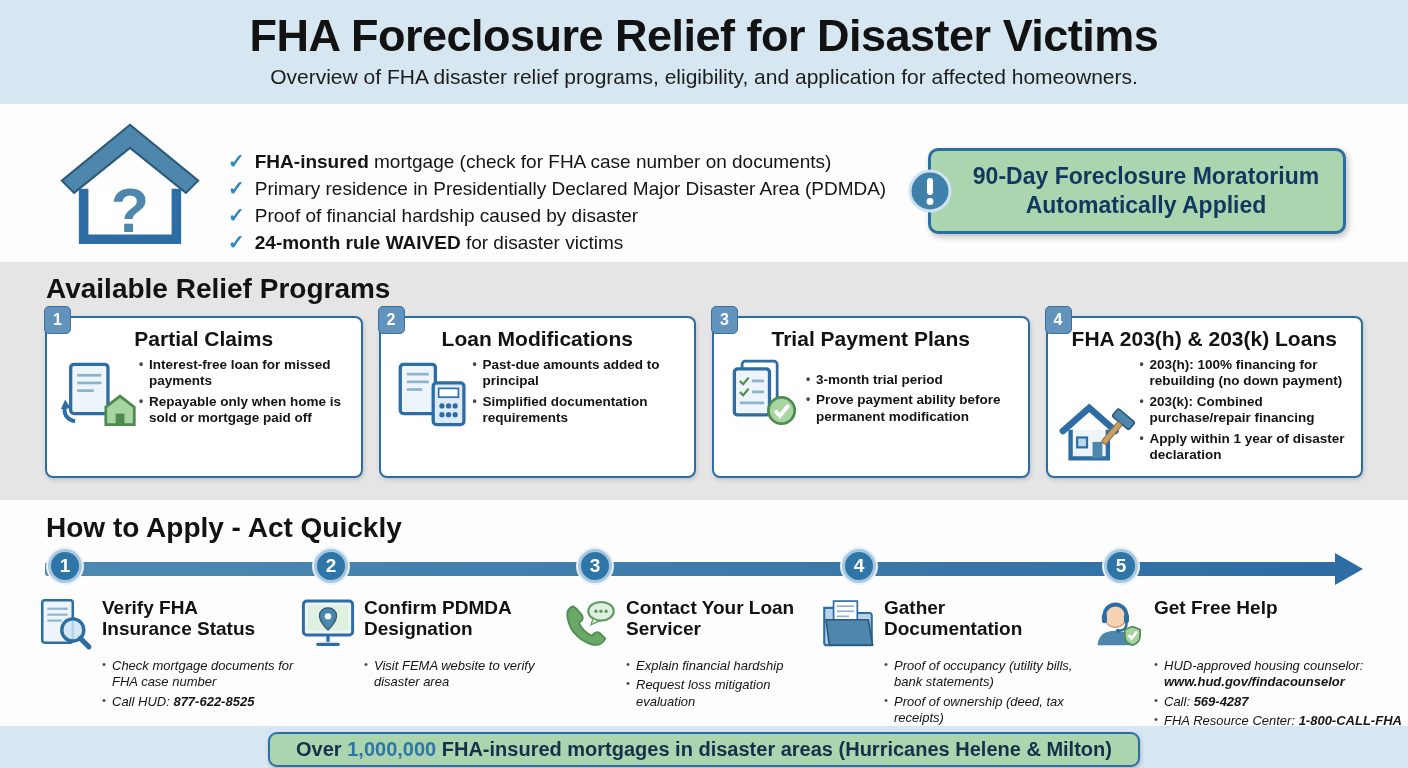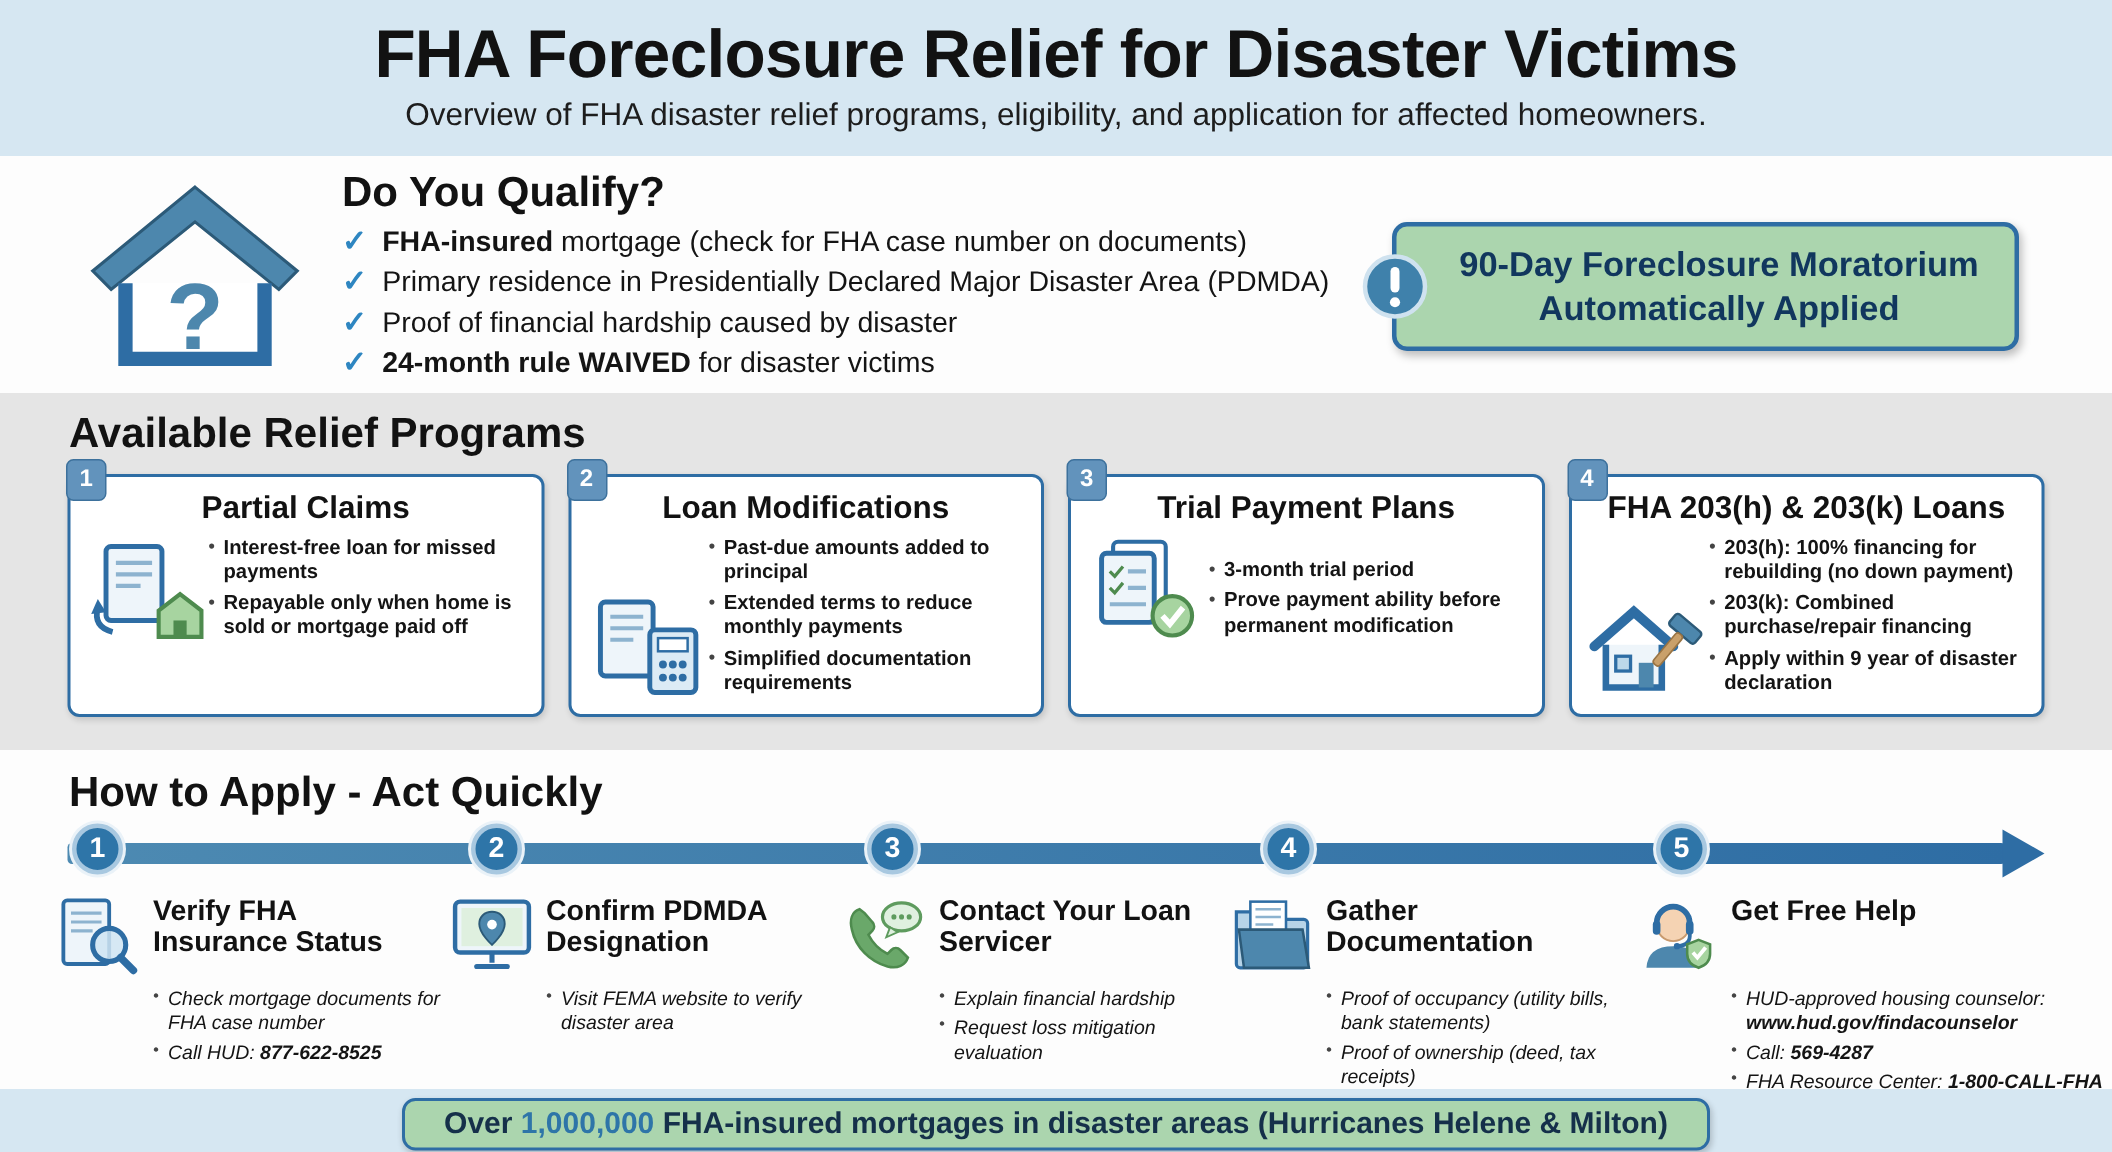--- a/index.html
+++ b/index.html
@@ -79,21 +79,20 @@
   </header>
 
   <section class="sec-qualify">
     <span class="house-icon">
       <svg viewBox="0 0 110 90" width="150" height="124">
         <path d="M55 3 L105 44 L96 53 L55 20 L14 53 L5 44 Z" fill="#4d87ad" stroke="#2c5a78" stroke-width="1.5"></path>
         <path d="M21 50 V87 H89 V50" fill="#ffffff" stroke="#2e6da4" stroke-width="7"></path>
         <text x="55" y="82" text-anchor="middle" font-size="46" font-weight="bold" fill="#4d87ad" font-family="Liberation Sans, sans-serif">?</text>
       </svg>
     </span>
-    <h2 class="q-heading">Do You Qualify?</h2>
     <div class="q-list">
       <div class="q-item">
         <span class="check">✓</span>
         <span><span></span><b>FHA-insured</b><span> mortgage (check for FHA case number on documents)</span></span>
       </div>
       <div class="q-item">
         <span class="check">✓</span>
         <span><span>Primary residence in Presidentially Declared Major Disaster Area (PDMDA)</span><b></b><span></span></span>
       </div>
       <div class="q-item">
@@ -159,21 +158,20 @@
               <circle cx="46" cy="41" r="2.4" fill="#2e6da4"></circle>
                 <circle cx="52" cy="41" r="2.4" fill="#2e6da4"></circle>
                 <circle cx="58" cy="41" r="2.4" fill="#2e6da4"></circle>
               <circle cx="46" cy="49" r="2.4" fill="#2e6da4"></circle>
                 <circle cx="52" cy="49" r="2.4" fill="#2e6da4"></circle>
                 <circle cx="58" cy="49" r="2.4" fill="#2e6da4"></circle>
             </svg>
           </span>
           <ul class="card-bullets">
             <li>Past-due amounts added to principal</li>
-            <li>Extended terms to reduce monthly payments</li>
             <li>Simplified documentation requirements</li>
           </ul>
         </div>
       </div>
 
       <div class="card">
         <div class="card-num">3</div>
         <div class="card-title">Trial Payment Plans</div>
         <div class="card-body">
           <span class="card-icon">
@@ -208,21 +206,21 @@
               <rect x="31" y="40" width="9" height="15" fill="#4d87ad"></rect>
               <g transform="rotate(40 57 22)">
                 <rect x="47" y="14" width="20" height="9" rx="2" fill="#4d87ad" stroke="#2c5a78" stroke-width="1.5"></rect>
                 <rect x="54.5" y="23" width="5" height="24" rx="2" fill="#c9a06a" stroke="#9a7443" stroke-width="1"></rect>
               </g>
             </svg>
           </span>
           <ul class="card-bullets">
             <li>203(h): 100% financing for rebuilding (no down payment)</li>
             <li>203(k): Combined purchase/repair financing</li>
-            <li>Apply within 9 year of disaster declaration</li>
+            <li>Apply within 1 year of disaster declaration</li>
           </ul>
         </div>
       </div>
 
     </div>
   </section>
 
   <section class="sec-apply">
     <h2 class="a-heading">How to Apply - Act Quickly</h2>
     <div class="tl-bar"></div>

